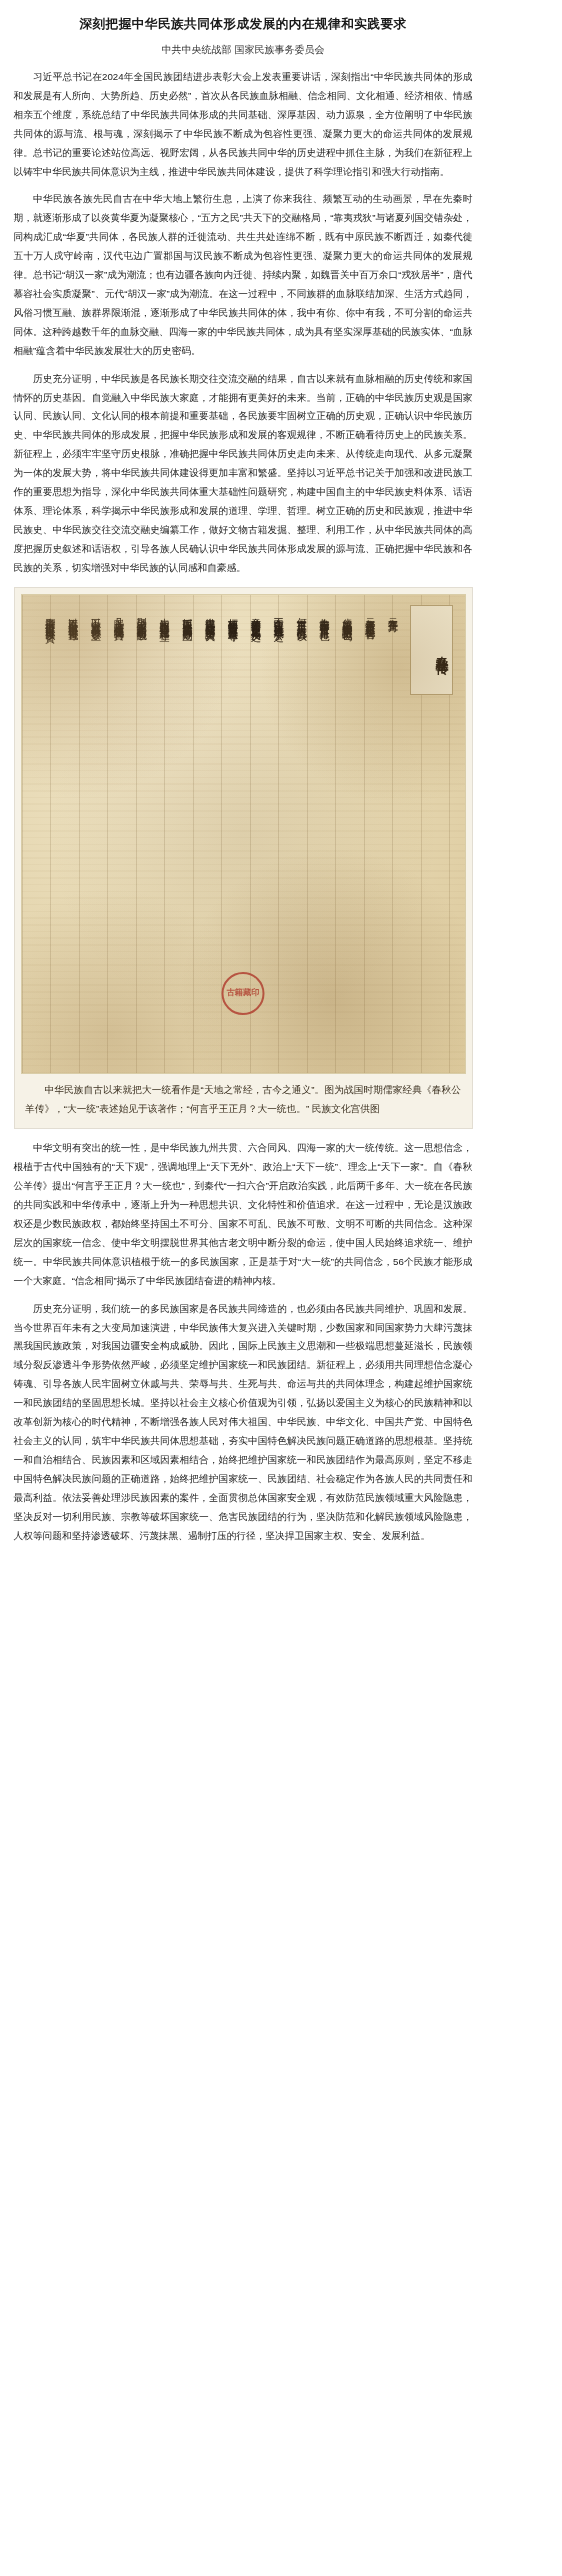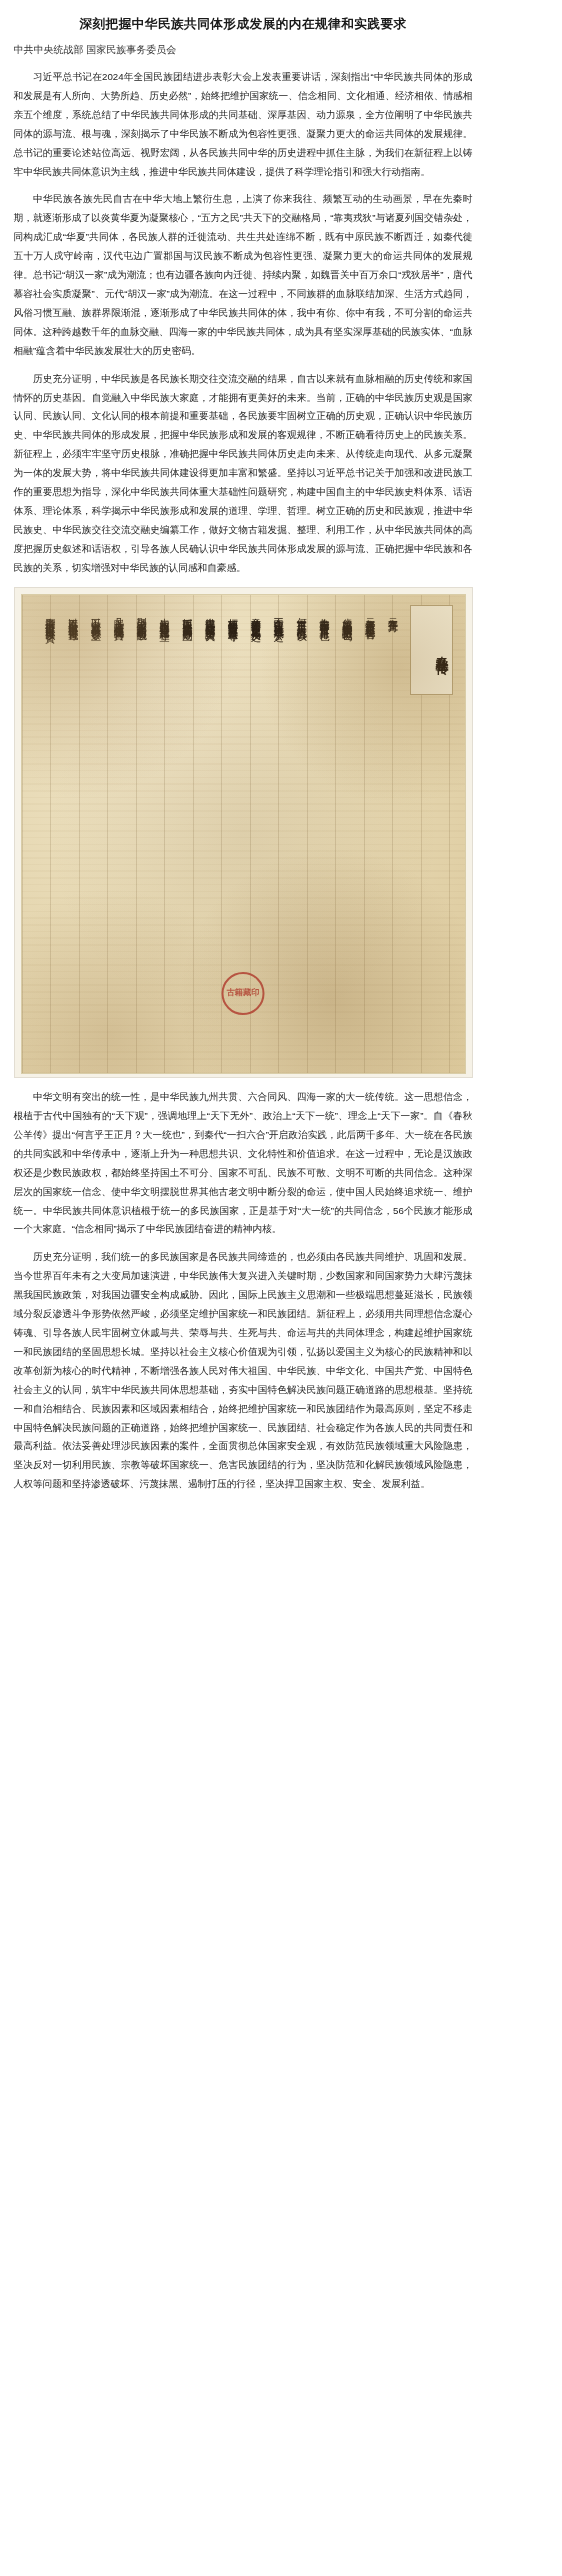--- a/index.html
+++ b/index.html
@@ -22,20 +22,21 @@
     font-weight: bold;
     color: #1a1a1a;
     text-align: center;
     line-height: 1.5;
     margin: 4.5px 0 7.5px 0;
     letter-spacing: 0.4px;
   }
   .doc-byline {
     font-size: 10px;
     color: #333333;
+    text-align: center;
     line-height: 1.6;
     margin: 0 0 10.5px 0;
   }
   .para {
     font-size: 9.7px;
     line-height: 1.95;
     color: #222222;
     text-align: justify;
     text-justify: inter-ideograph;
     margin: 0 0 9px 0;
@@ -174,21 +175,21 @@
 </style>
 </head>
 <body>
 
 <div class="page">
 
   <h1 class="doc-title">深刻把握中华民族共同体形成发展的内在规律和实践要求</h1>
 
   <div class="doc-byline">中共中央统战部 国家民族事务委员会</div>
 
-  <p class="para">习近平总书记在2024年全国民族团结进步表彰大会上发表重要讲话，深刻指出“中华民族共同体的形成和发展是有人所向、大势所趋、历史必然”，始终把维护国家统一、信念相同、文化相通、经济相依、情感相亲五个维度，系统总结了中华民族共同体形成的共同基础、深厚基因、动力源泉，全方位阐明了中华民族共同体的源与流、根与魂，深刻揭示了中华民族不断成为包容性更强、凝聚力更大的命运共同体的发展规律。总书记的重要论述站位高远、视野宏阔，从各民族共同中华的历史进程中抓住主脉，为我们在新征程上以铸牢中华民族共同体意识为主线，推进中华民族共同体建设，提供了科学理论指引和强大行动指南。</p>
+  <p class="para">习近平总书记在2024年全国民族团结进步表彰大会上发表重要讲话，深刻指出“中华民族共同体的形成和发展是有人所向、大势所趋、历史必然”，首次从各民族血脉相融、信念相同、文化相通、经济相依、情感相亲五个维度，系统总结了中华民族共同体形成的共同基础、深厚基因、动力源泉，全方位阐明了中华民族共同体的源与流、根与魂，深刻揭示了中华民族不断成为包容性更强、凝聚力更大的命运共同体的发展规律。总书记的重要论述站位高远、视野宏阔，从各民族共同中华的历史进程中抓住主脉，为我们在新征程上以铸牢中华民族共同体意识为主线，推进中华民族共同体建设，提供了科学理论指引和强大行动指南。</p>
 
 
   <p class="para">中华民族各族先民自古在中华大地上繁衍生息，上演了你来我往、频繁互动的生动画景，早在先秦时期，就逐渐形成了以炎黄华夏为凝聚核心，“五方之民”共天下的交融格局，“靠夷戎狄”与诸夏列国交错杂处，同构成汇成“华夏”共同体，各民族人群的迁徙流动、共生共处连绵不断，既有中原民族不断西迁，如秦代徙五十万人戍守岭南，汉代屯边广置郡国与汉民族不断成为包容性更强、凝聚力更大的命运共同体的发展规律。总书记“胡汉一家”成为潮流；也有边疆各族向内迁徙、持续内聚，如魏晋关中百万余口“戎狄居半”，唐代慕容社会实质凝聚”、元代“胡汉一家”成为潮流。在这一过程中，不同族群的血脉联结加深、生活方式趋同，风俗习惯互融、族群界限渐混，逐渐形成了中华民族共同体的体，我中有你、你中有我，不可分割的命运共同体。这种跨越数千年的血脉交融、四海一家的中华民族共同体，成为具有坚实深厚基础的民族实体、“血脉相融”蕴含着中华民族发展壮大的历史密码。</p>
   <p class="para">历史充分证明，中华民族是各民族长期交往交流交融的结果，自古以来就有血脉相融的历史传统和家国情怀的历史基因。自觉融入中华民族大家庭，才能拥有更美好的未来。当前，正确的中华民族历史观是国家认同、民族认同、文化认同的根本前提和重要基础，各民族要牢固树立正确的历史观，正确认识中华民族历史、中华民族共同体的形成发展，把握中华民族形成和发展的客观规律，不断正确看待历史上的民族关系。新征程上，必须牢牢坚守历史根脉，准确把握中华民族共同体历史走向未来、从传统走向现代、从多元凝聚为一体的发展大势，将中华民族共同体建设得更加丰富和繁盛。坚持以习近平总书记关于加强和改进民族工作的重要思想为指导，深化中华民族共同体重大基础性问题研究，构建中国自主的中华民族史料体系、话语体系、理论体系，科学揭示中华民族形成和发展的道理、学理、哲理。树立正确的历史和民族观，推进中华民族史、中华民族交往交流交融史编纂工作，做好文物古籍发掘、整理、利用工作，从中华民族共同体的高度把握历史叙述和话语权，引导各族人民确认识中华民族共同体形成发展的源与流、正确把握中华民族和各民族的关系，切实增强对中华民族的认同感和自豪感。</p>
 
   <figure class="figure">
     <div class="figure-img">
       <div class="scroll-bg"></div>
 
       <div class="scroll-cols">
@@ -209,20 +210,24 @@
         <div class="scroll-col">以貴不以長桓何以貴母貴也母</div>
         <div class="scroll-col">貴則子何以貴子以母貴母以子貴</div>
       </div>
 
       <div class="scroll-title">春秋公羊传</div>
 
       <div class="seal">古籍藏印</div>
 
       <div class="scroll-stain"></div>
     </div>
+    <figcaption class="figure-caption">
+      <span>中华民族自古以来就把大一统看作是“天地之常经，古今之通义”。图为战国时期儒家经典《春秋公羊传》，“大一统”表述始见于该著作；“何言乎王正月？大一统也。”</span>
+      <span class="caption-credit">民族文化宫供图</span>
+    </figcaption>
   </figure>
 
 
   <p class="para">中华文明有突出的统一性，是中华民族九州共贯、六合同风、四海一家的大一统传统。这一思想信念，根植于古代中国独有的“天下观”，强调地理上“天下无外”、政治上“天下一统”、理念上“天下一家”。自《春秋公羊传》提出“何言乎王正月？大一统也”，到秦代“一扫六合”开启政治实践，此后两千多年、大一统在各民族的共同实践和中华传承中，逐渐上升为一种思想共识、文化特性和价值追求。在这一过程中，无论是汉族政权还是少数民族政权，都始终坚持国土不可分、国家不可乱、民族不可散、文明不可断的共同信念。这种深层次的国家统一信念、使中华文明摆脱世界其他古老文明中断分裂的命运，使中国人民始终追求统一、维护统一。中华民族共同体意识植根于统一的多民族国家，正是基于对“大一统”的共同信念，56个民族才能形成一个大家庭。“信念相同”揭示了中华民族团结奋进的精神内核。</p>
   <p class="para">历史充分证明，我们统一的多民族国家是各民族共同缔造的，也必须由各民族共同维护、巩固和发展。当今世界百年未有之大变局加速演进，中华民族伟大复兴进入关键时期，少数国家和同国家势力大肆污蔑抹黑我国民族政策，对我国边疆安全构成威胁。因此，国际上民族主义思潮和一些极端思想蔓延滋长，民族领域分裂反渗透斗争形势依然严峻，必须坚定维护国家统一和民族团结。新征程上，必须用共同理想信念凝心铸魂、引导各族人民牢固树立休戚与共、荣辱与共、生死与共、命运与共的共同体理念，构建起维护国家统一和民族团结的坚固思想长城。坚持以社会主义核心价值观为引领，弘扬以爱国主义为核心的民族精神和以改革创新为核心的时代精神，不断增强各族人民对伟大祖国、中华民族、中华文化、中国共产党、中国特色社会主义的认同，筑牢中华民族共同体思想基础，夯实中国特色解决民族问题正确道路的思想根基。坚持统一和自治相结合、民族因素和区域因素相结合，始终把维护国家统一和民族团结作为最高原则，坚定不移走中国特色解决民族问题的正确道路，始终把维护国家统一、民族团结、社会稳定作为各族人民的共同责任和最高利益。依法妥善处理涉民族因素的案件，全面贯彻总体国家安全观，有效防范民族领域重大风险隐患，坚决反对一切利用民族、宗教等破坏国家统一、危害民族团结的行为，坚决防范和化解民族领域风险隐患，人权等问题和坚持渗透破坏、污蔑抹黑、遏制打压的行径，坚决捍卫国家主权、安全、发展利益。</p>
 
 </div>
 
 
 </body></html>

